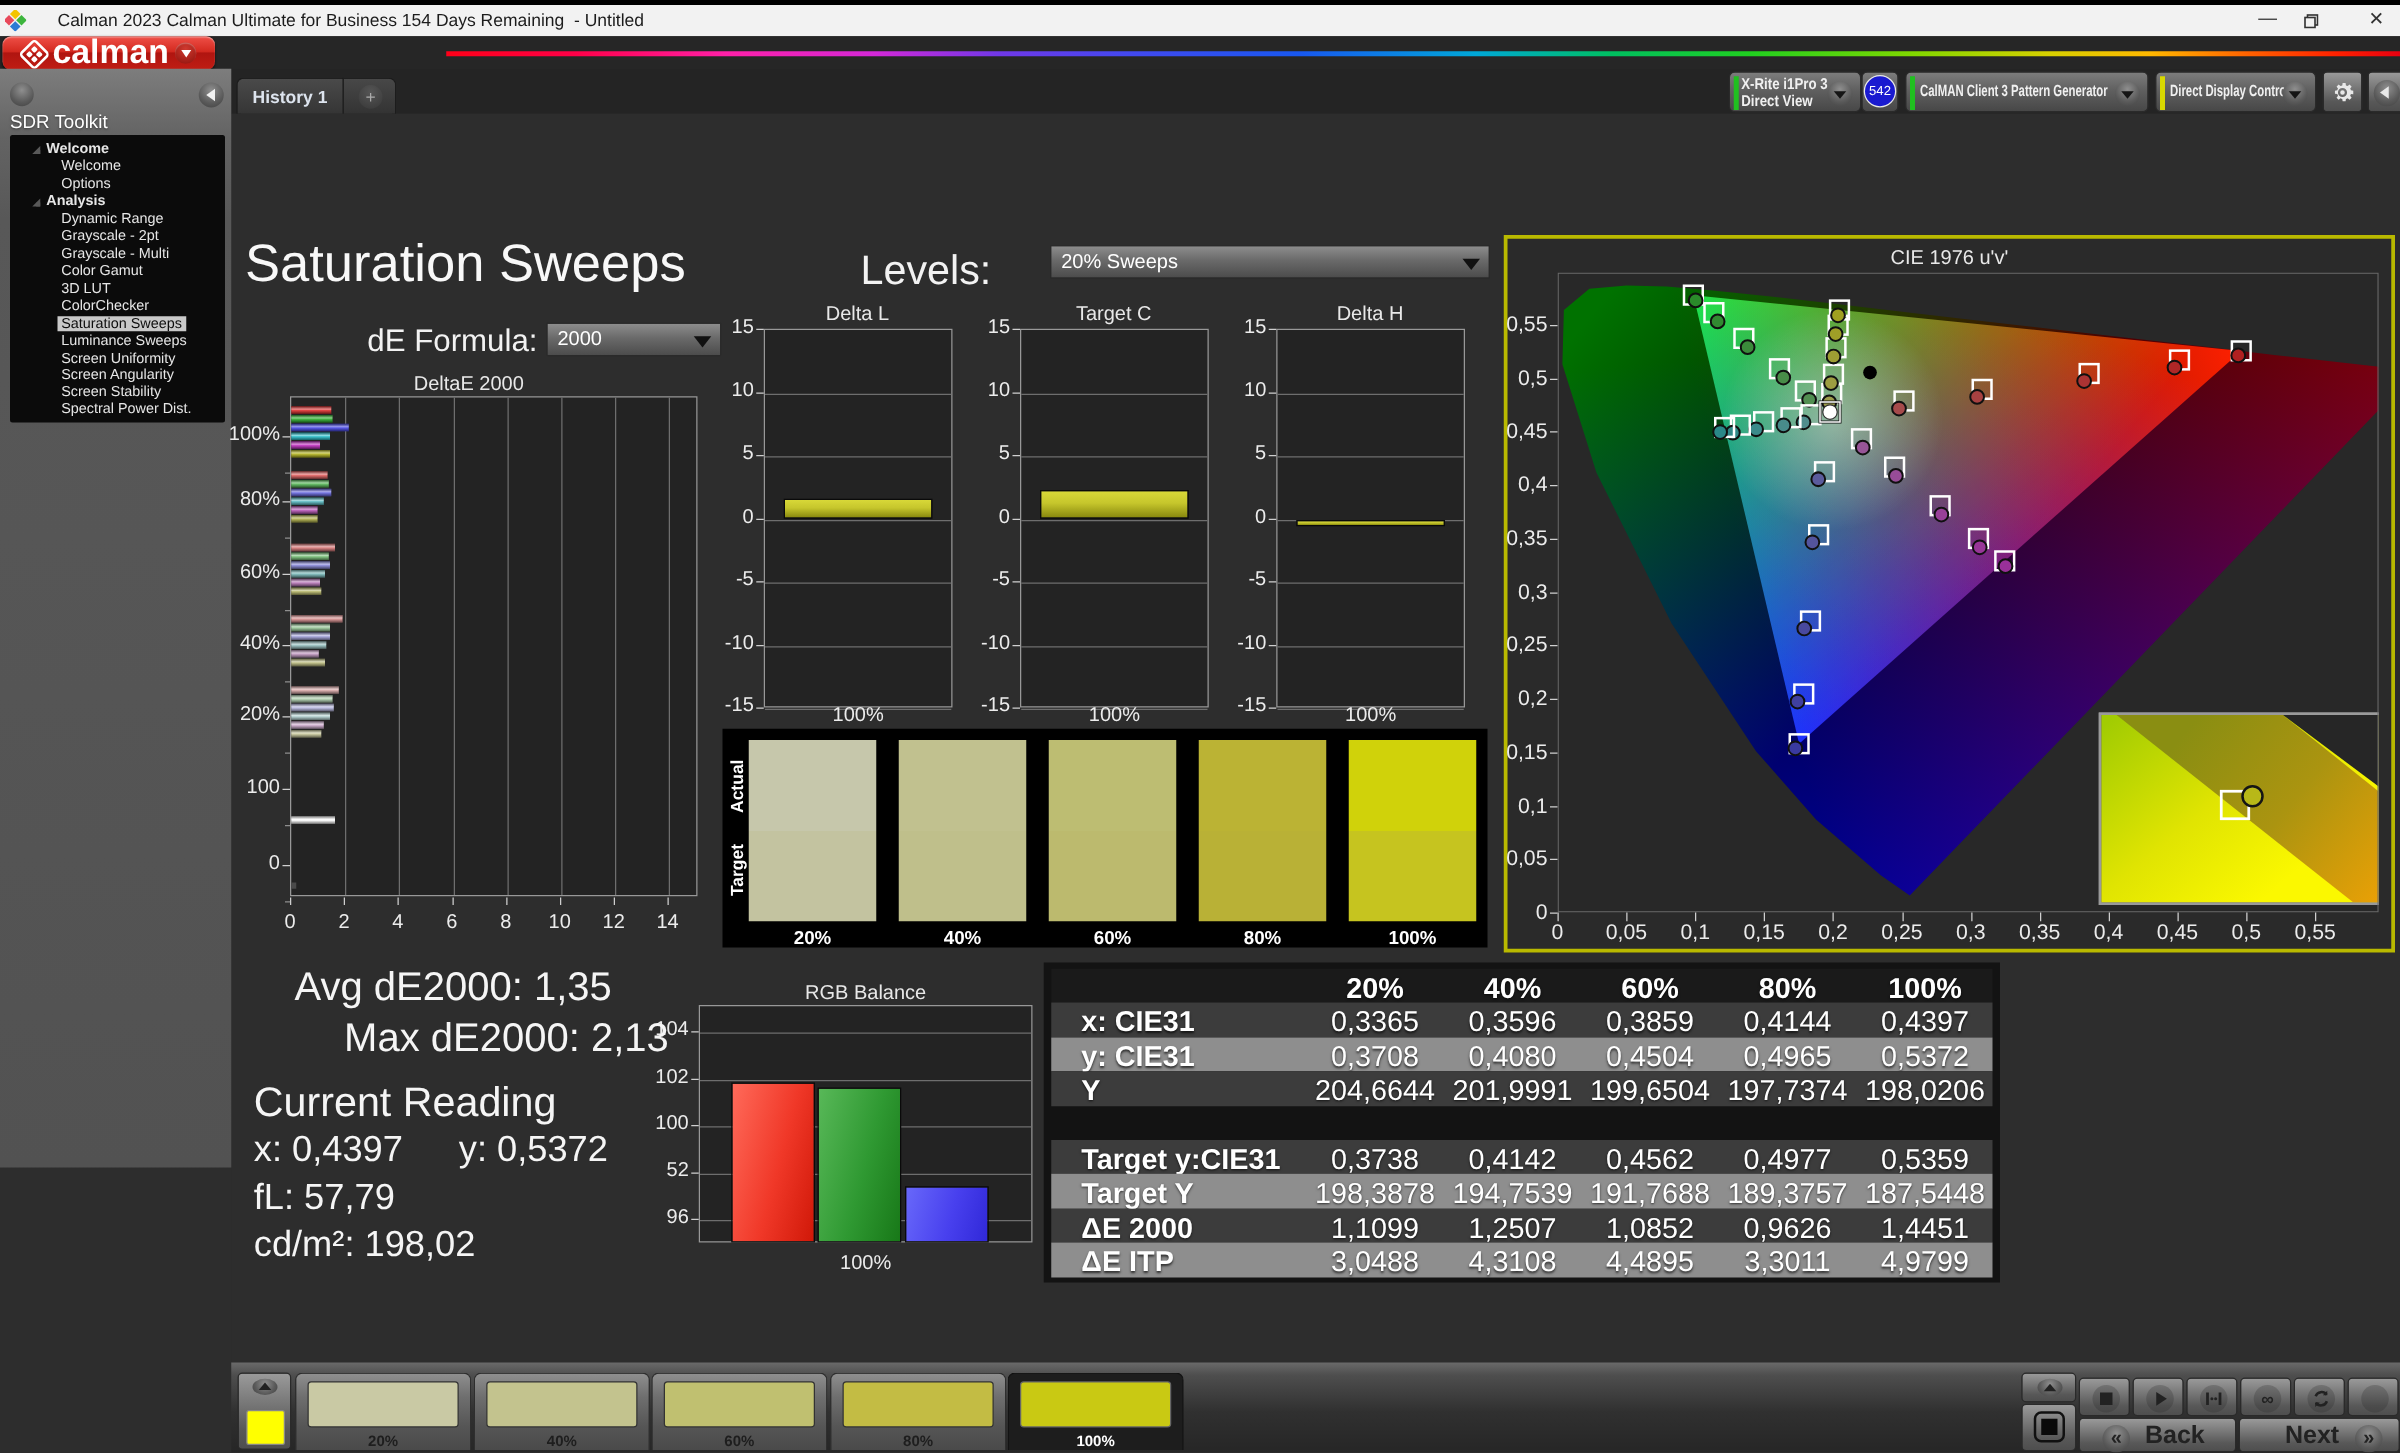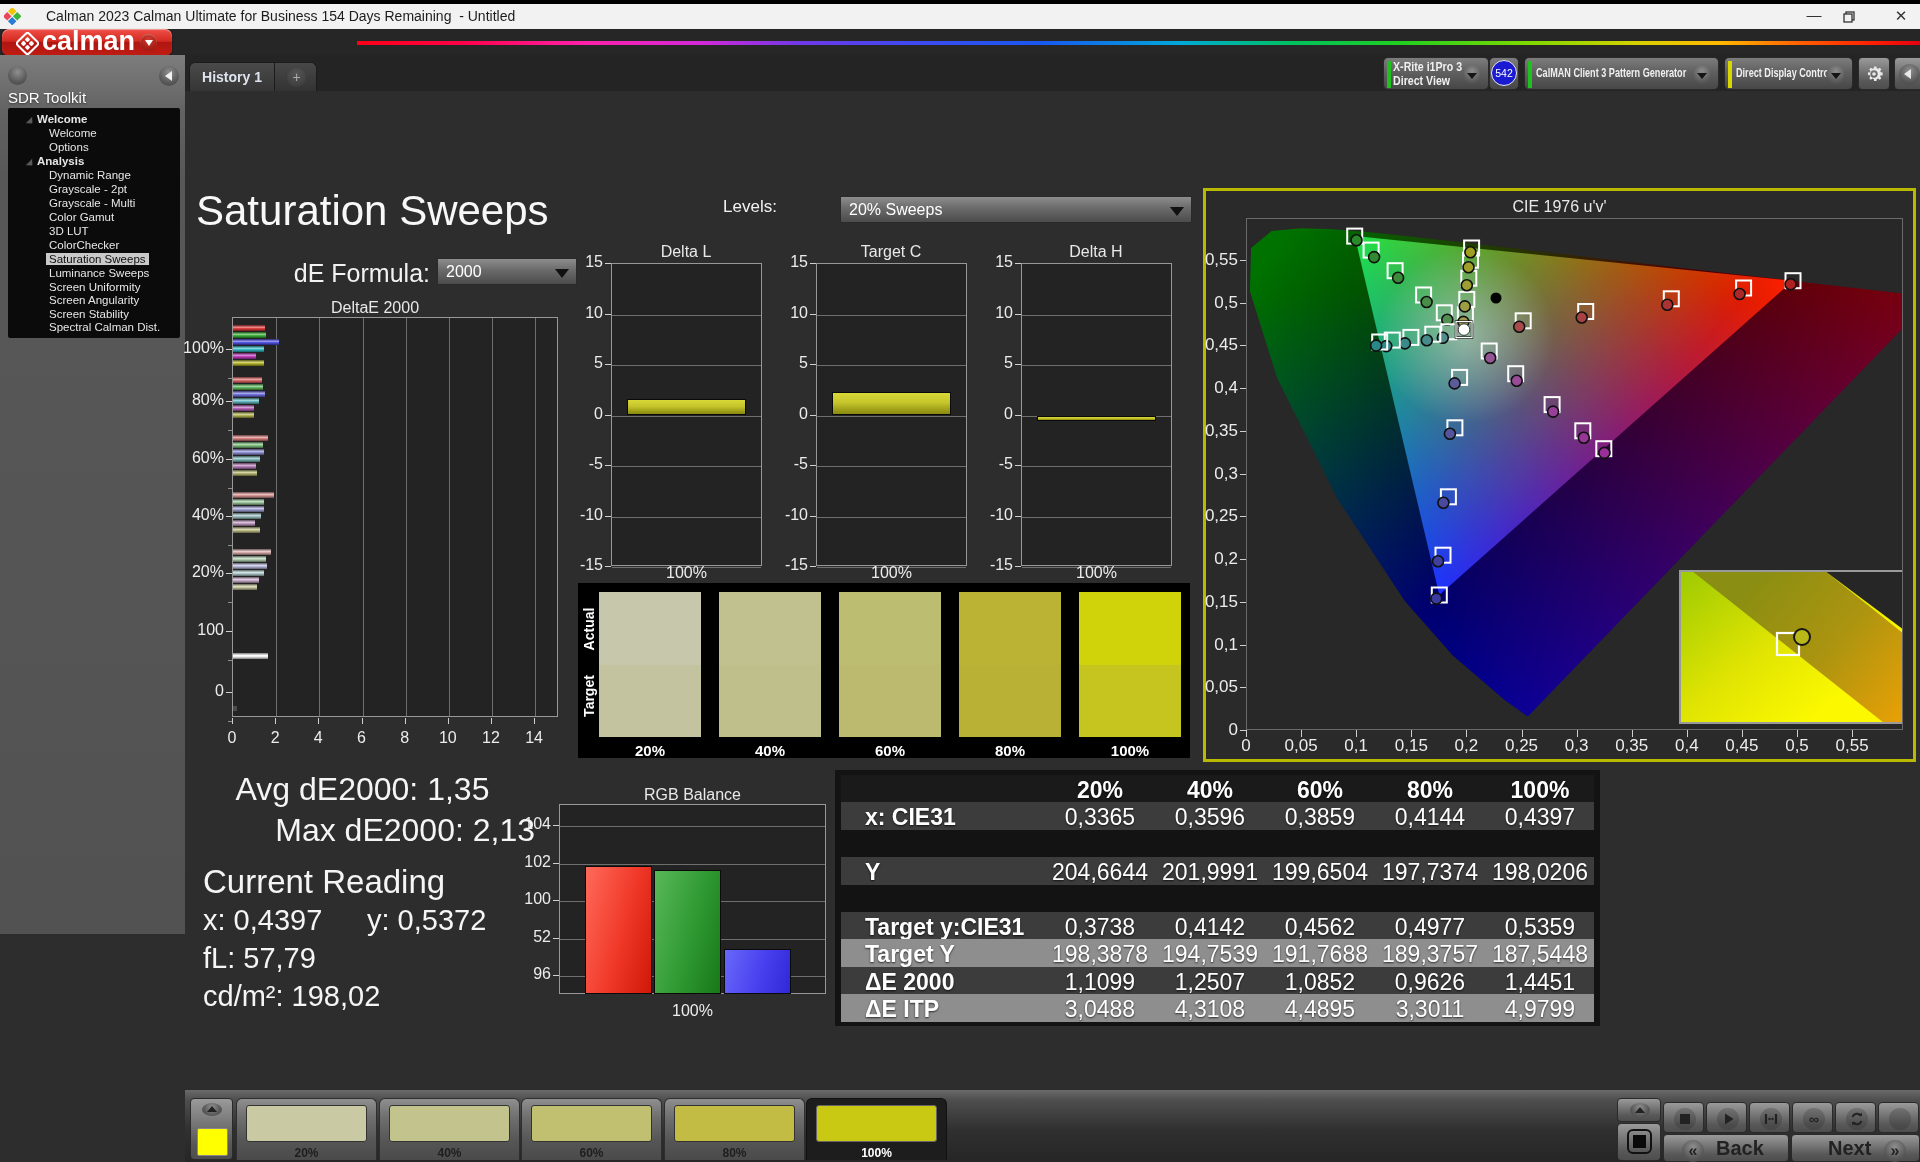--- a/index.html
+++ b/index.html
@@ -111,21 +111,21 @@
       <div class="ti" style="top:75.0px">Grayscale - 2pt</div>
       <div class="ti" style="top:89.0px">Grayscale - Multi</div>
       <div class="ti" style="top:103.0px">Color Gamut</div>
       <div class="ti" style="top:116.5px">3D LUT</div>
       <div class="ti" style="top:130.5px">ColorChecker</div>
       <div class="ti sel" style="top:144.5px">Saturation Sweeps</div>
       <div class="ti" style="top:158.5px">Luminance Sweeps</div>
       <div class="ti" style="top:172.5px">Screen Uniformity</div>
       <div class="ti" style="top:186.0px">Screen Angularity</div>
       <div class="ti" style="top:199.5px">Screen Stability</div>
-      <div class="ti" style="top:213.0px">Spectral Calman Dist.</div>
+      <div class="ti" style="top:213.0px">Spectral Power Dist.</div>
     </div>
 </div>
 <div class="abs tab1">History 1</div>
 <div class="abs tab2">
     <div class="plus">+</div>
   </div>
 <div class="abs" style="left:1383px;top:57px;width:106px;height:33px;background:linear-gradient(#7d7d7d,#606060 45%,#474747);border:1px solid #2a2a2a;border-radius:5px">
     <div class="abs" style="left:3px;top:3px;width:4px;height:27px;background:#20c020"></div>
     <div class="abs" style="left:9px;top:2px;font-size:12.5px;font-weight:bold;white-space:nowrap;transform:scaleX(.85);transform-origin:0 0">X-Rite i1Pro 3</div>
     <div class="abs" style="left:9px;top:16px;font-size:12.5px;font-weight:bold;white-space:nowrap;transform:scaleX(.85);transform-origin:0 0">Direct View</div>
@@ -149,21 +149,21 @@
 <div class="grbtn" style="left:1858px;top:57px;width:32px;height:33px">
     <svg width="22" height="22" style="margin:5px 0 0 4px" viewBox="0 0 24 24">
       <path fill="#e8e8e8" d="M12 8a4 4 0 100 8 4 4 0 000-8zm9.4 5.6l-2.1-.3a7 7 0 01-.6 1.5l1.3 1.7-1.8 1.8-1.7-1.3c-.5.3-1 .5-1.5.6l-.3 2.1h-2.6l-.3-2.1a7 7 0 01-1.5-.6l-1.7 1.3-1.8-1.8 1.3-1.7c-.3-.5-.5-1-.6-1.5l-2.1-.3v-2.6l2.1-.3c.1-.5.3-1 .6-1.5L6.8 6.9l1.8-1.8 1.7 1.3c.5-.3 1-.5 1.5-.6l.3-2.1h2.6l.3 2.1c.5.1 1 .3 1.5.6l1.7-1.3 1.8 1.8-1.3 1.7c.3.5.5 1 .6 1.5l2.1.3zM12 10a2 2 0 110 4 2 2 0 010-4z"></path>
     </svg>
   </div>
 <div class="grbtn" style="left:1894px;top:57px;width:30px;height:33px">
     <div class="sphere" style="left:4px;top:6px;width:21px;height:21px"></div>
     <div class="abs" style="left:9px;top:11px;width:0;height:0;border-top:5.5px solid transparent;border-bottom:5.5px solid transparent;border-right:7px solid #e8e8e8"></div>
   </div>
 <div class="abs h1">Saturation Sweeps</div>
-<div class="lbl" style="left:676px;top:197px;width:148px;text-align:center;font-size:17px">Levels:</div>
+<div class="lbl" style="left:645px;top:197px;width:148px;text-align:right;font-size:33px">Levels:</div>
 <div class="dd" style="left:840px;top:196px;width:352px;height:27px">
     <span class="v">20% Sweeps</span>
     <span class="car"></span>
   </div>
 <div class="lbl" style="left:262px;top:259px;width:168px;text-align:right;font-size:25px">dE Formula:</div>
 <div class="dd" style="left:437px;top:258px;width:140px;height:27px">
     <span class="v">2000</span>
     <span class="car"></span>
   </div>
 <div class="ctitle" style="left:265px;top:299px;width:220px">DeltaE 2000</div>
@@ -561,20 +561,28 @@
       <div class="tcell" style="left:644px">100%</div>
     </div>
     <div class="trow" style="top:32.4px;background:#3c3c3c;">
       <div class="rl">x: CIE31</div>
       <div class="tcell" style="left:204px">0,3365</div>
       <div class="tcell" style="left:314px">0,3596</div>
       <div class="tcell" style="left:424px">0,3859</div>
       <div class="tcell" style="left:534px">0,4144</div>
       <div class="tcell" style="left:644px">0,4397</div>
     </div>
+    <div class="trow" style="top:59.8px;background:#8e8e8e;">
+      <div class="rl">y: CIE31</div>
+      <div class="tcell" style="left:204px">0,3708</div>
+      <div class="tcell" style="left:314px">0,4080</div>
+      <div class="tcell" style="left:424px">0,4504</div>
+      <div class="tcell" style="left:534px">0,4965</div>
+      <div class="tcell" style="left:644px">0,5372</div>
+    </div>
     <div class="trow" style="top:87.2px;background:#3c3c3c;">
       <div class="rl">Y</div>
       <div class="tcell" style="left:204px">204,6644</div>
       <div class="tcell" style="left:314px">201,9991</div>
       <div class="tcell" style="left:424px">199,6504</div>
       <div class="tcell" style="left:534px">197,7374</div>
       <div class="tcell" style="left:644px">198,0206</div>
     </div>
     <div class="trow" style="top:142.0px;background:#3c3c3c;">
       <div class="rl">Target y:CIE31</div>

